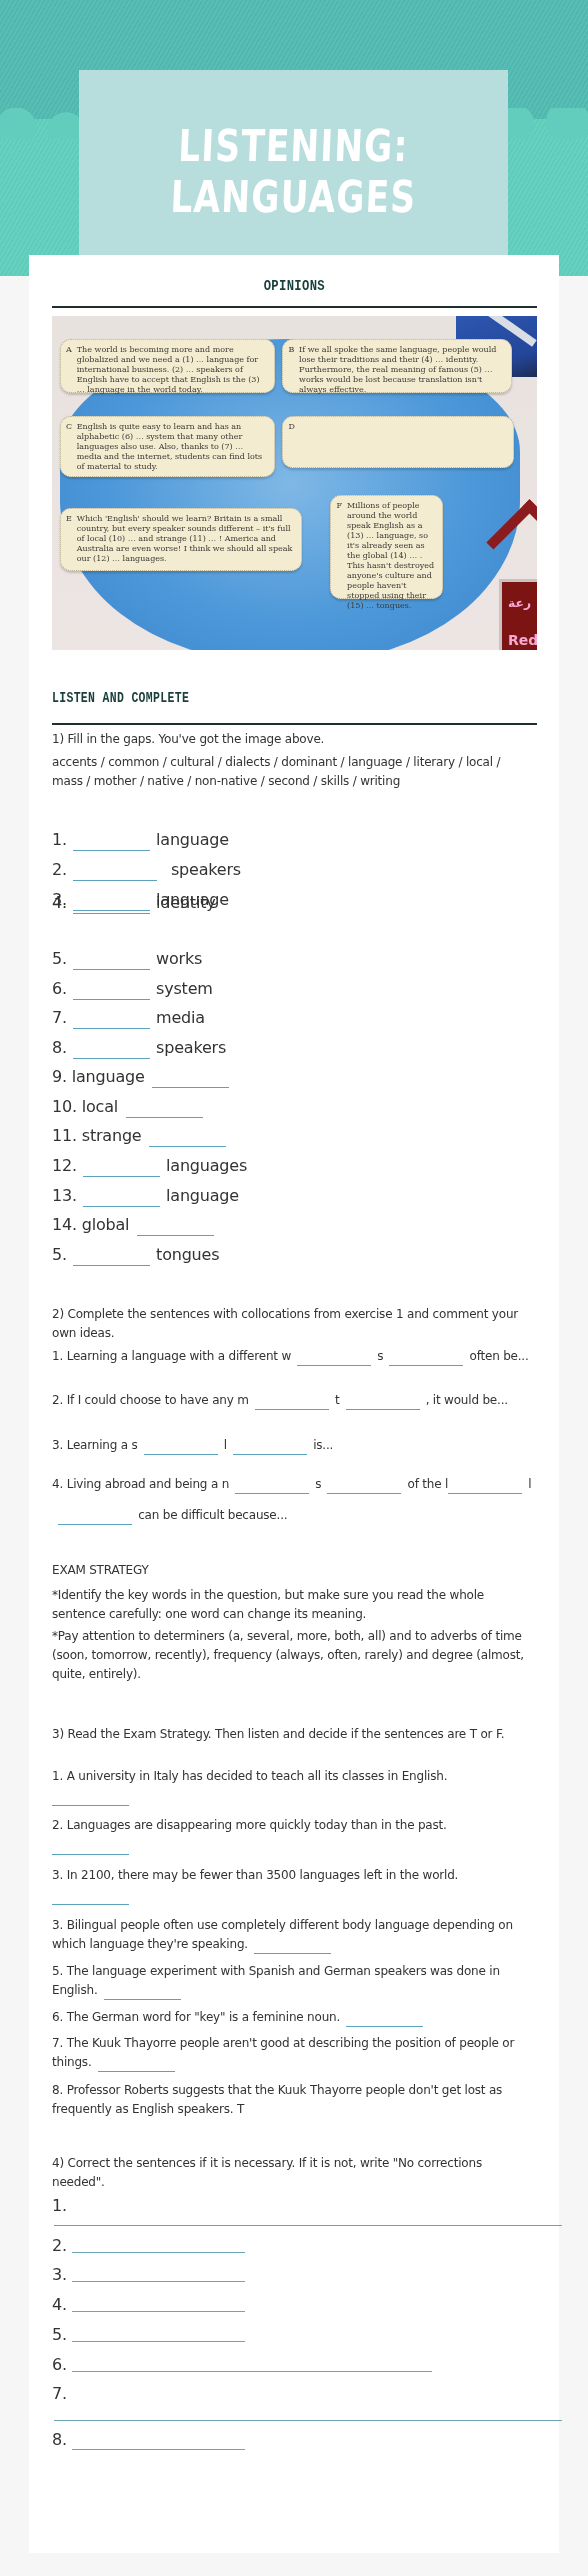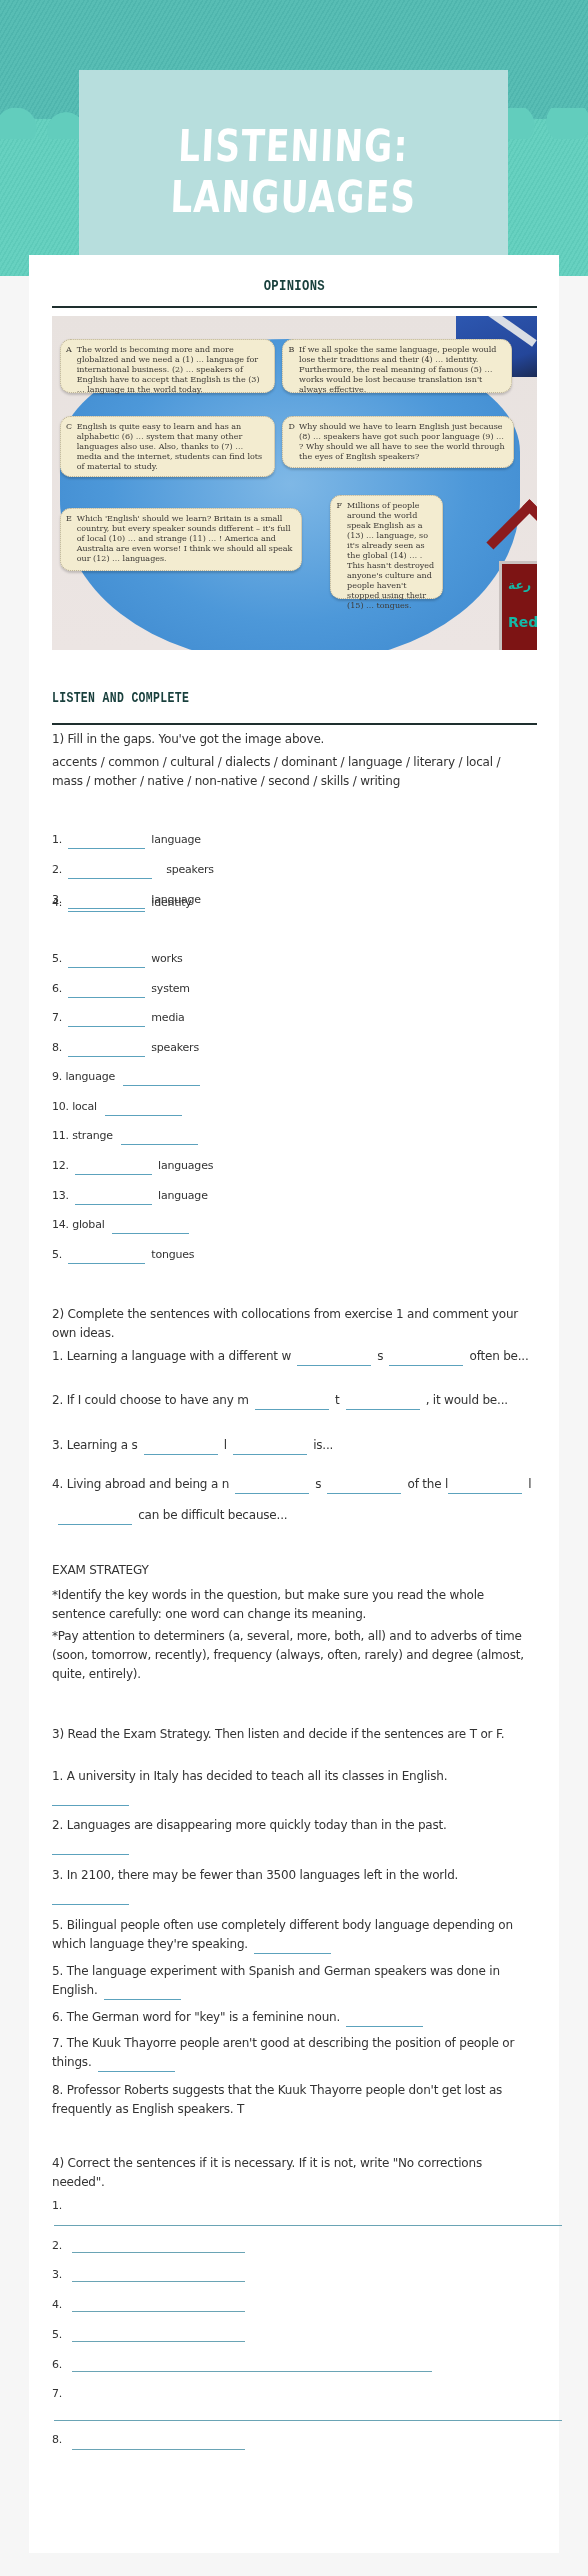--- a/index.html
+++ b/index.html
@@ -61,23 +61,23 @@
   .photo .book {
     position: absolute; right: 0; top: 0; width: 81px; height: 61px;
     background: linear-gradient(160deg, #2d57b0 0%, #24469a 70%, #1b2b55 100%);
   }
   .photo .book::after { content:""; position:absolute; left:23px; top:6.1px; width:61px; height:7.7px; background:#d9dde4; transform: rotate(35deg); }
   .photo .sign-tri {
     position: absolute; right: -23px; top: 196px; width: 61px; height: 61px;
     border-left: 10.7px solid #8b1b1d; border-top: 10.7px solid #8b1b1d; transform: rotate(45deg);
   }
   .photo .sign {
-    position: absolute; right: 0; top: 245px; width: 38px; height: 100px;
+    position: absolute; right: 0; top: 263px; width: 38px; height: 100px;
     background: #7d1414; border: 3.1px solid #c9c2c0; border-right: none;
-    color: #14b8a6; font-weight: bold; font-size: 14px; padding: 15.3px 0 0 6.1px; line-height: 1;
+    color: #f9a8d4; font-weight: bold; font-size: 14px; padding: 15.3px 0 0 6.1px; line-height: 1;
   }
   .photo .sign .ar { font-size: 12.3px; margin-bottom: 23px; }
   .bubble {
     position: absolute; background: #f3ecd0; border: 1.5px dotted #b8ae92;
     border-radius: 10.7px; padding: 5.4px 7.7px 5.4px 7.7px;
     font-family: "DejaVu Serif", serif; font-size: 8px; line-height: 10px; color: #3d3a36;
     box-shadow: 0 1.5px 2.3px rgba(0,0,0,0.18);
   }
   .bubble .letter { position: absolute; left: 5.4px; top: 5.4px; }
   .bubble .body { padding-left: 8.4px; display: block; }
@@ -91,21 +91,21 @@
   .sec-listen { position: absolute; top: 435px; left: 0; font-size: 14px; }
   .sec-listen span { display: inline-block; transform: scaleX(0.82); transform-origin: left center; }
 
   .txt { position: absolute; left: 0; width: 485px; font-size: 12px; line-height: 19px; color: #333; font-family: "DejaVu Sans", sans-serif; letter-spacing: -0.2px; }
   .blank {
     display: inline-block; border-bottom: 0.8px solid #5ca2bd; height: 14px; vertical-align: -6.1px; margin: 0 6.1px;
   }
   .b100 { width: 77px; }
   .b110 { width: 84px; }
   .b96 { width: 74px; }
-  .row { position: absolute; left: 0; font-size: 11px; line-height: 17px; color: #333; white-space: nowrap; font-family: "DejaVu Sans", sans-serif; letter-spacing: -0.2px; }
+  .row { position: absolute; left: 0; font-size: 16px; line-height: 17px; color: #333; white-space: nowrap; font-family: "DejaVu Sans", sans-serif; letter-spacing: -0.2px; }
   .line-full { position: absolute; height: 0.8px; background: #6aa4b5; }
 </style>
 </head>
 <body>
 
 <div class="hero">
   <div class="hills"></div>
   <div class="title-box">
     <div class="title-line">LISTENING:</div>
     <div class="title-line">LANGUAGES</div>
@@ -134,21 +134,20 @@
       <div class="bubble bubble-b">
         <span class="letter">B</span>
           <span class="body">If we all spoke the same language, people would lose their traditions and their (4) … identity. Furthermore, the real meaning of famous (5) … works would be lost because translation isn't always effective.</span>
       </div>
       <div class="bubble bubble-c">
         <span class="letter">C</span>
           <span class="body">English is quite easy to learn and has an alphabetic (6) … system that many other languages also use. Also, thanks to (7) … media and the internet, students can find lots of material to study.</span>
       </div>
       <div class="bubble bubble-d">
         <span class="letter">D</span>
-          <span class="body">Why should we have to learn English just because (8) … speakers have got such poor language (9) … ? Why should we all have to see the world through the eyes of English speakers?</span>
       </div>
       <div class="bubble bubble-e">
         <span class="letter">E</span>
           <span class="body">Which 'English' should we learn? Britain is a small country, but every speaker sounds different – it's full of local (10) … and strange (11) … ! America and Australia are even worse! I think we should all speak our (12) … languages.</span>
       </div>
       <div class="bubble bubble-f">
         <span class="letter">F</span>
           <span class="body">Millions of people around the world speak English as a (13) … language, so it's already seen as the global (14) … . This hasn't destroyed anyone's culture and people haven't stopped using their (15) … tongues.</span>
       </div>
     </div>
@@ -193,21 +192,21 @@
     <div class="txt" style="top:1331px">*Identify the key words in the question, but make sure you read the whole sentence carefully: one word can change its meaning.</div>
     <div class="txt" style="top:1372px">*Pay attention to determiners (a, several, more, both, all) and to adverbs of time (soon, tomorrow, recently), frequency (always, often, rarely) and degree (almost, quite, entirely).</div>
 
     <div class="txt" style="top:1470px">3) Read the Exam Strategy. Then listen and decide if the sentences are T or F.</div>
     <div class="txt" style="top:1512px">1. A university in Italy has decided to teach all its classes in English.</div>
     <div class="blank b100" style="position:absolute; left:0; top:1537px; margin:0"></div>
     <div class="txt" style="top:1561px">2. Languages are disappearing more quickly today than in the past.</div>
     <div class="blank b100" style="position:absolute; left:0; top:1586px; margin:0"></div>
     <div class="txt" style="top:1611px">3. In 2100, there may be fewer than 3500 languages left in the world.</div>
     <div class="blank b100" style="position:absolute; left:0; top:1636px; margin:0"></div>
-    <div class="txt" style="top:1661px"><span>5. Bilingual people often use completely different body language depending on which language they're speaking.</span><span class="blank b100"></span></div>
+    <div class="txt" style="top:1661px"><span>3. Bilingual people often use completely different body language depending on which language they're speaking.</span><span class="blank b100"></span></div>
     <div class="txt" style="top:1707px"><span>5. The language experiment with Spanish and German speakers was done in English.</span><span class="blank b100"></span></div>
     <div class="txt" style="top:1753px"><span>6. The German word for "key" is a feminine noun.</span><span class="blank b100"></span></div>
     <div class="txt" style="top:1779px"><span>7. The Kuuk Thayorre people aren't good at describing the position of people or things.</span><span class="blank b100"></span></div>
     <div class="txt" style="top:1826px">8. Professor Roberts suggests that the Kuuk Thayorre people don't get lost as frequently as English speakers. T</div>
 
     <div class="txt" style="top:1899px">4) Correct the sentences if it is necessary. If it is not, write "No corrections needed".</div>
     <div class="row" style="top:1942px">1.</div>
     <div class="line-full" style="left:1.5px; top:1970px; width:508px"></div>
     <div class="row" style="top:1982px">2.</div>
     <div class="line-full" style="left:20px; top:1997px; width:173px"></div>

